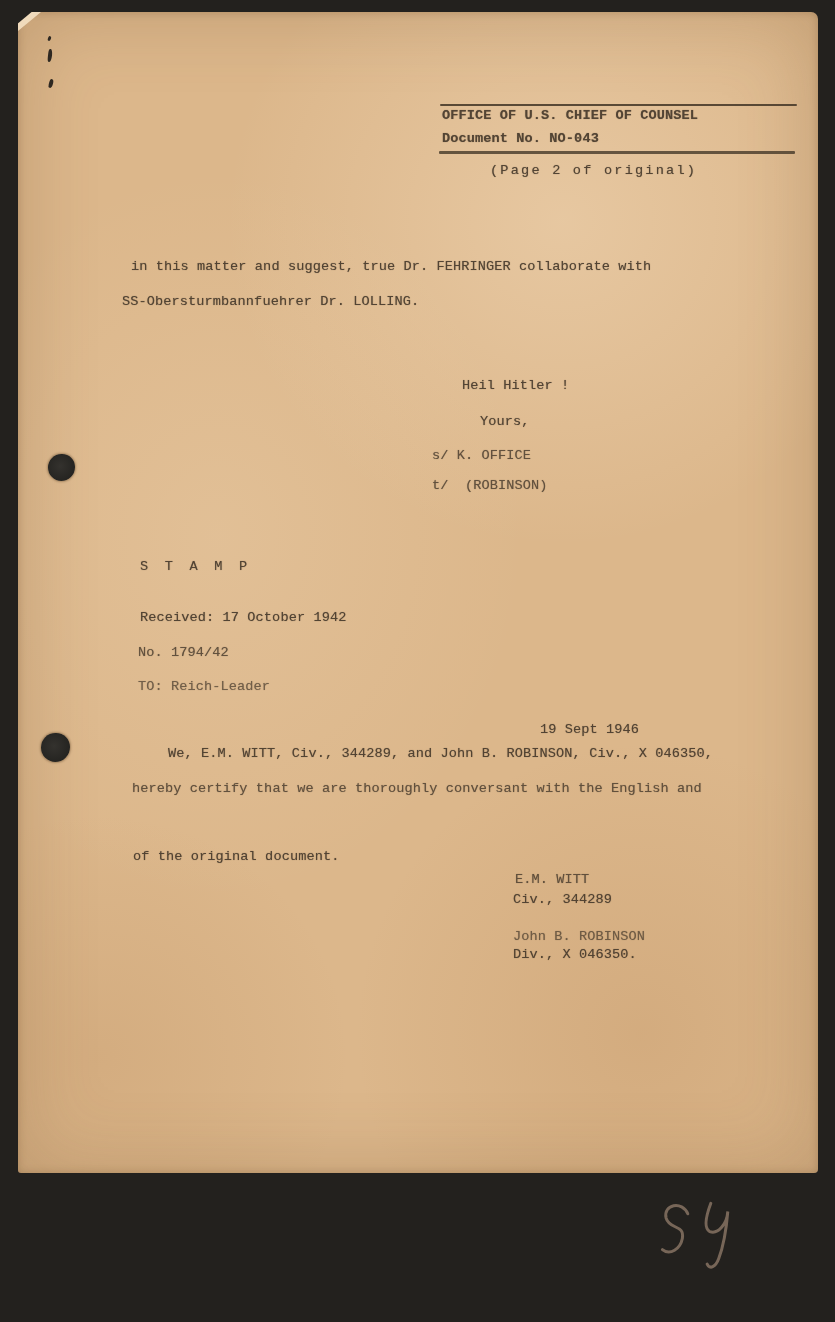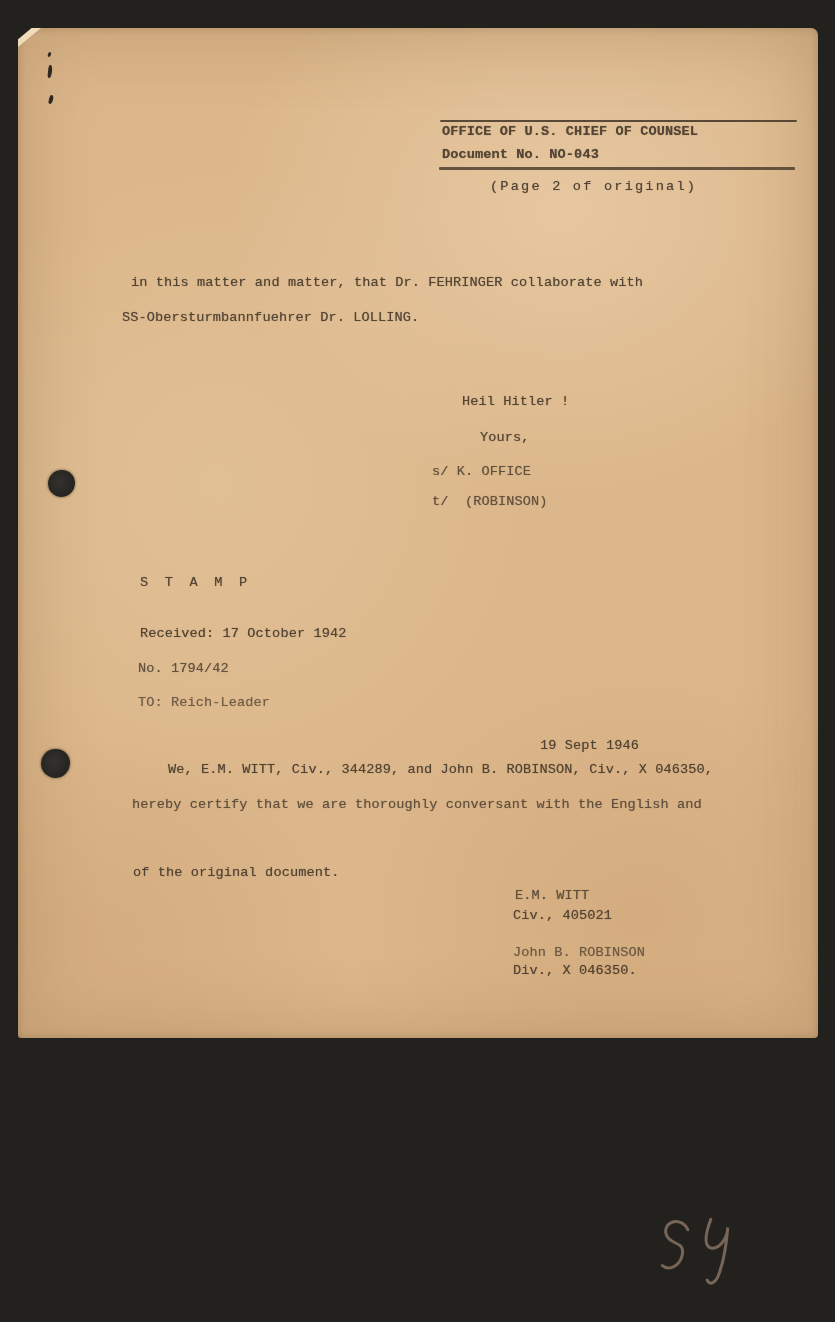--- a/index.html
+++ b/index.html
@@ -3,30 +3,29 @@
 <meta charset="utf-8">
 <style>
   html,body{margin:0;padding:0}
   body{
     width:835px;height:1322px;position:relative;overflow:hidden;
     background:#23211e;
     font-family:"Liberation Mono", monospace;
   }
   
   .paper{
-    position:absolute;left:18px;top:12px;width:800px;height:1010px;
+    position:absolute;left:18px;top:12px;width:800px;height:1161px;
     background:
       radial-gradient(60% 40% at 68% 18%, rgba(248,226,196,.38), rgba(248,226,196,0) 70%),
       radial-gradient(55% 45% at 25% 45%, rgba(250,230,200,.18), rgba(250,230,200,0) 70%),
       radial-gradient(50% 35% at 78% 88%, rgba(165,112,62,.16), rgba(165,112,62,0) 72%),
       radial-gradient(45% 30% at 10% 90%, rgba(160,108,58,.14), rgba(160,108,58,0) 70%),
       #dcb78b;
     box-shadow: inset 0 0 70px 12px rgba(112,76,40,.20), inset 0 0 8px rgba(90,60,30,.28);
     border-radius:2px 7px 4px 3px;
-    margin-top:16px;
   }
   
   .corner-fold{position:absolute;top:0;left:0;width:0;height:0;
     border-top:19px solid rgba(242,222,192,.95);border-right:23px solid transparent;z-index:2}
   .corner-cut{position:absolute;top:-2px;left:-2px;width:0;height:0;
     border-top:15px solid #23211e;border-right:18px solid transparent;z-index:3}
 
   
   .t{
     position:absolute;white-space:pre;
@@ -69,40 +68,40 @@
 
   <div class="hole" style="left:30px;top:442px;width:27px;height:27px"></div>
   <div class="hole" style="left:23px;top:721px;width:29px;height:29px"></div>
 
   <div class="rule" style="left:422px;top:92px;width:357px"></div>
   <div class="t bold" style="left:424px;top:96px">OFFICE OF U.S. CHIEF OF COUNSEL</div>
   <div class="t bold" style="left:424px;top:119px">Document No. NO-043</div>
   <div class="rule thick" style="left:421px;top:139px;width:356px"></div>
   <div class="t spread" style="left:472px;top:151px">(Page 2 of original)</div>
 
-  <div class="t" style="left:113px;top:247px">in this matter and matter, that Dr. FEHRINGER collaborate with</div>
+  <div class="t" style="left:113px;top:247px">in this matter and suggest, true Dr. FEHRINGER collaborate with</div>
   <div class="t" style="left:104px;top:282px">SS-Obersturmbannfuehrer Dr. LOLLING.</div>
 
   <div class="t" style="left:444px;top:366px">Heil Hitler !</div>
   <div class="t" style="left:462px;top:402px">Yours,</div>
   <div class="t fade1" style="left:414px;top:436px">s/ K. OFFICE</div>
   <div class="t fade1" style="left:414px;top:466px">t/  (ROBINSON)</div>
 
   <div class="t" style="left:122px;top:547px">S  T  A  M  P</div>
   <div class="t" style="left:122px;top:598px">Received: 17 October 1942</div>
   <div class="t fade1" style="left:120px;top:633px">No. 1794/42</div>
   <div class="t fade2" style="left:120px;top:667px">TO: Reich-Leader</div>
 
   <div class="t" style="left:522px;top:710px">19 Sept 1946</div>
   <div class="t" style="left:150px;top:734px">We, E.M. WITT, Civ., 344289, and John B. ROBINSON, Civ., X 046350,</div>
   <div class="t fade1" style="left:114px;top:769px">hereby certify that we are thoroughly conversant with the English and</div>
   <div class="t" style="left:115px;top:837px">of the original document.</div>
 
   <div class="t fade1" style="left:497px;top:860px">E.M. WITT</div>
-  <div class="t" style="left:495px;top:880px">Civ., 405021</div>
+  <div class="t" style="left:495px;top:880px">Civ., 344289</div>
   <div class="t fade2" style="left:495px;top:917px">John B. ROBINSON</div>
   <div class="t" style="left:495px;top:935px">Div., X 046350.</div>
 
   <svg class="pencil" style="left:628px;top:1172px;transform:rotate(-6deg)" width="120" height="100" viewBox="0 0 120 100" role="img" aria-label="24">
     <path d="M 44 28 C 40 14 20 16 22 30 C 24 42 40 38 36 52 C 33 62 22 68 15 61"></path>
     <path d="M 68 20 C 62 32 58 44 64 48 C 72 52 82 42 84 30 C 81 46 78 60 70 76 C 66 84 60 86 58 80"></path>
   </svg>
 
 </div>
 

